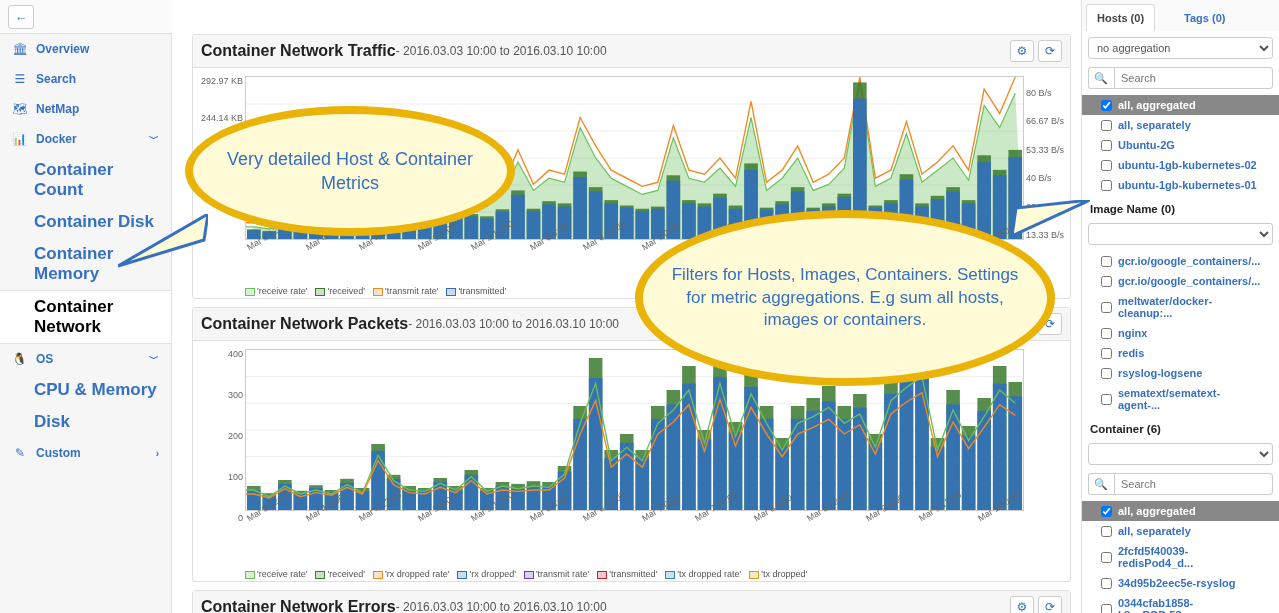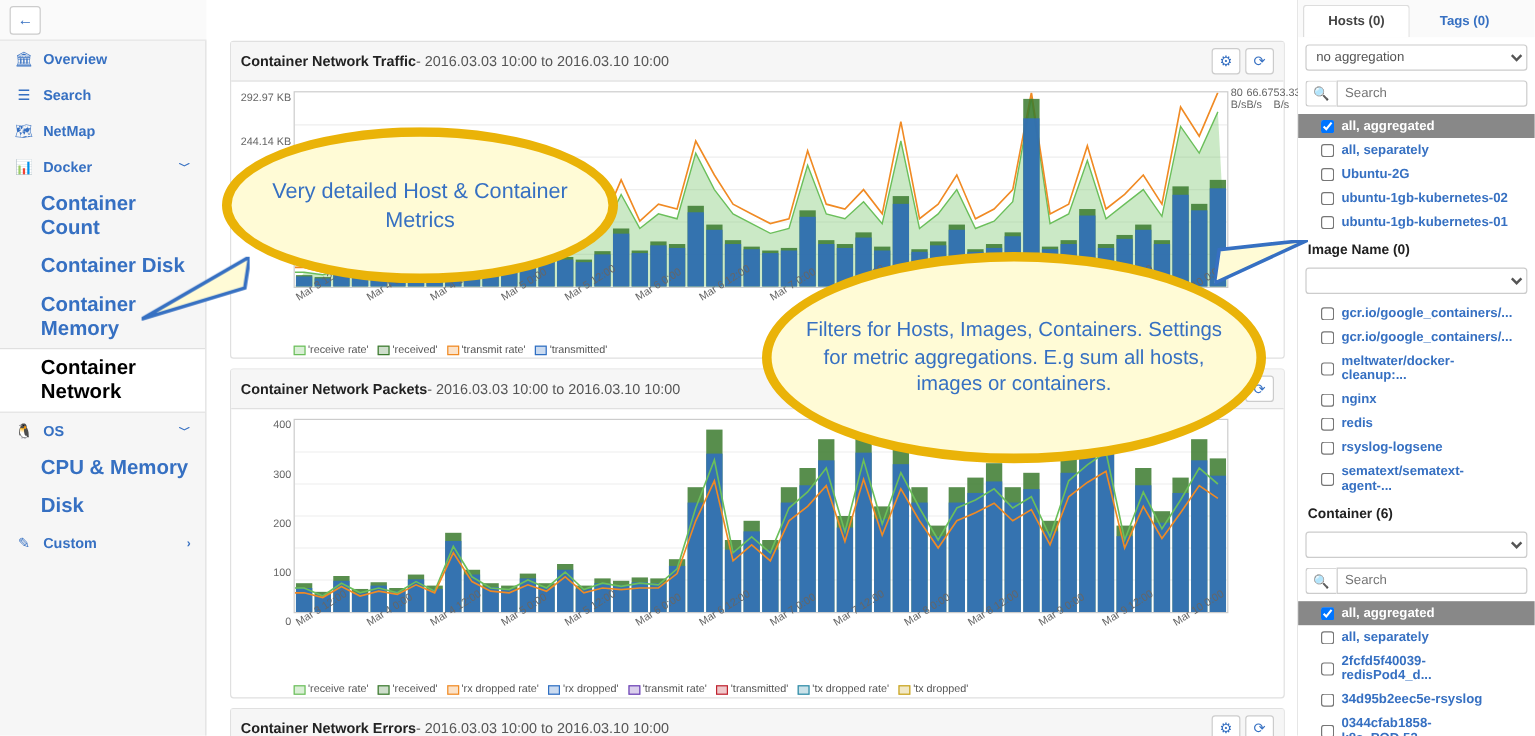--- a/index.html
+++ b/index.html
@@ -15,43 +15,43 @@
   .nav-item { display: flex; align-items: center; padding: 8px 12px; color: #3670c2; font-weight: 700; font-size: 12px; cursor: pointer; }
   .nav-item .nav-icon { width: 16px; margin-right: 8px; text-align: center; font-weight: normal; }
   .nav-item .chev { margin-left: auto; font-size: 10px; color: #3670c2; }
   .nav-sub { padding: 6px 8px 6px 34px; color: #3670c2; font-weight: 700; font-size: 17px; cursor: pointer; }
   .nav-sub.active { background: #fff; color: #000; border-top: 1px solid #e0e0e0; border-bottom: 1px solid #e0e0e0; }
 
   
   .main { position: absolute; left: 172px; top: 0; right: 198px; bottom: 0; overflow-y: auto; padding: 0 10px 0 20px; }
   .panel { border: 1px solid #e0e0e0; border-radius: 3px; margin-top: 8px; background: #fff; }
   .panel-head { background: #f6f6f6; border-bottom: 1px solid #e0e0e0; padding: 5px 8px; display: flex; align-items: center; }
-  .panel-title { font-weight: 700; font-size: 12px; color: #222; }
+  .panel-title { font-weight: 700; font-size: 16px; color: #222; }
   .panel-sub { color: #555; font-size: 12px; margin-left: 0; }
   .panel-tools { margin-left: auto; display: flex; gap: 4px; }
   .icon-btn { width: 24px; height: 22px; border: 1px solid #ccc; border-radius: 3px; background: #fff; display: flex; align-items: center; justify-content: center; color: #3670c2; cursor: pointer; font-size: 12px; }
 
   .chart-body { position: relative; height: 230px; padding: 6px 46px 32px 52px; }
   .yaxis-l { position: absolute; left: 4px; top: 8px; bottom: 58px; width: 46px; display: flex; flex-direction: column; justify-content: space-between; text-align: right; font-size: 9px; color: #666; }
-  .yaxis-r { position: absolute; right: 4px; top: 4px; bottom: 58px; width: 40px; display: flex; justify-content: space-between; text-align: left; font-size: 9px; color: #666; }
+  .yaxis-r { position: absolute; right: 4px; top: 20px; bottom: 58px; width: 40px; display: flex; flex-direction: column; justify-content: space-between; text-align: left; font-size: 9px; color: #666; }
   .plot { position: absolute; left: 52px; right: 46px; top: 8px; bottom: 58px; border: 1px solid #ccc; background: #fff; overflow: hidden; }
   .plot svg { width: 100%; height: 100%; display: block; }
   .gridline { stroke: #eee; stroke-width: 1; }
   .xaxis { position: absolute; left: 52px; right: 46px; bottom: 28px; height: 26px; display: flex; justify-content: space-between; font-size: 9px; color: #666; }
   .xaxis span { transform: rotate(-32deg); transform-origin: top left; white-space: nowrap; }
   .legend { position: absolute; left: 52px; right: 46px; bottom: 2px; font-size: 9px; color: #555; display: flex; flex-wrap: wrap; gap: 4px 8px; }
   .legend .sw { display: inline-block; width: 10px; height: 8px; border: 1px solid; margin-right: 2px; vertical-align: middle; }
 
   .nav-arrows { position: absolute; right: 48px; top: 320px; display: flex; gap: 4px; z-index: 5; }
   .round-btn { width: 22px; height: 22px; border-radius: 11px; background: #eee; border: 1px solid #ccc; display: flex; align-items: center; justify-content: center; color: #666; cursor: pointer; font-size: 10px; }
 
   
   .rpanel { position: absolute; right: 0; top: 0; width: 198px; bottom: 0; border-left: 1px solid #e0e0e0; background: #fff; overflow-y: auto; font-size: 11px; }
   .tabs { display: flex; background: #fafafa; }
-  .tab { padding: 7px 20px; border: 1px solid #ddd; border-bottom: none; background: #fff; color: #444; font-weight: 700; font-size: 11px; cursor: pointer; border-radius: 3px 3px 0 0; margin: 4px 0 0 4px; }
+  .tab { padding: 7px 10px; border: 1px solid #ddd; border-bottom: none; background: #fff; color: #444; font-weight: 700; font-size: 11px; cursor: pointer; border-radius: 3px 3px 0 0; margin: 4px 14px 0 4px; }
   .tab.inactive { background: transparent; border-color: transparent; color: #3670c2; }
   .agg-sel { width: calc(100% - 12px); margin: 6px; height: 22px; border: 1px solid #ccc; border-radius: 3px; padding: 0 4px; font-size: 11px; color: #555; background: #fff; }
   .search-row { display: flex; margin: 2px 6px 6px 6px; }
   .search-ico { width: 26px; height: 22px; border: 1px solid #ccc; border-right: none; border-radius: 3px 0 0 3px; display: flex; align-items: center; justify-content: center; color: #888; background:#fff; }
   .search-inp { flex: 1; height: 22px; border: 1px solid #ccc; border-radius: 0 3px 3px 0; padding: 0 6px; font-size: 11px; }
   .filter-item { display: flex; align-items: center; padding: 4px 19px; gap: 6px; color: #3670c2; font-weight: 700; cursor: pointer; }
   .filter-item.sel { background: #888; color: #fff; }
   .filter-item input[type=checkbox] { width: 11px; height: 11px; }
   .section-hdr { padding: 8px 8px 2px 8px; font-weight: 700; color: #222; font-size: 11.5px; }
 

